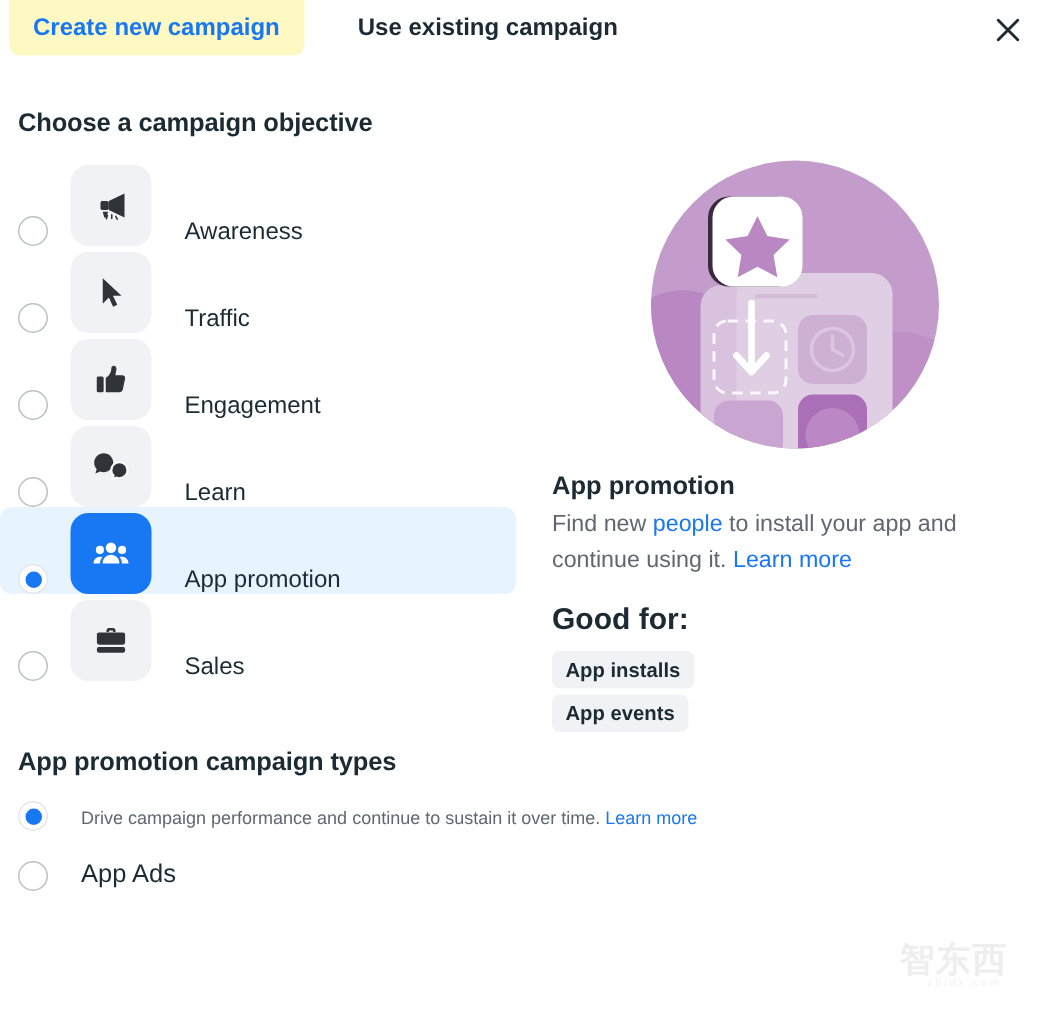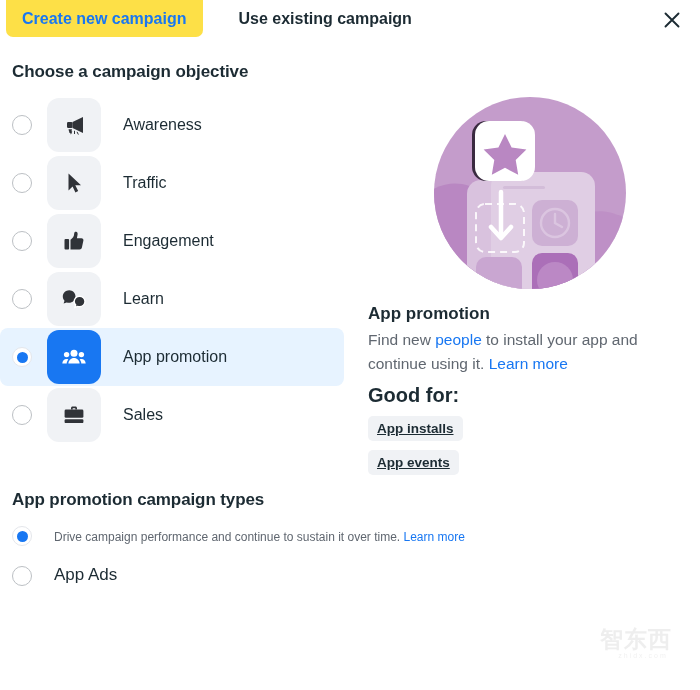--- a/index.html
+++ b/index.html
@@ -29,21 +29,21 @@
     align-items: center;
     padding: 0 16px;
     font-size: 16px;
     font-weight: bold;
     border-radius: 0 0 7px 7px;
     box-sizing: border-box;
     cursor: pointer;
     white-space: nowrap;
   }
   .tab.active {
-    background: #fde047;
+    background: #fef9c3;
     color: #1877f2;
     margin-left: 6px;
   }
   .tab.inactive {
     color: #1c2b33;
     font-weight: bold;
     margin-left: 20px;
     text-align: right;
   }
   .close-btn {
@@ -61,42 +61,42 @@
   .close-btn svg { display: block; }
 
   
   .section-title {
     font-size: 17px;
     font-weight: bold;
     color: #1c2b33;
     letter-spacing: -0.1px;
   }
   #objective-heading {
-    margin: 18px 0 0 12px;
+    margin: 28px 0 0 12px;
   }
 
   
   .body-split {
     display: flex;
     align-items: flex-start;
   }
   .left-col {
     width: 360px;
     padding-top: 14px;
     flex: 0 0 360px;
   }
   .right-col {
     flex: 1;
     padding-top: 8px;
   }
 
   
   .obj-row {
     display: flex;
-    align-items: center;
+    align-items: flex-end;
     height: 58px;
     padding-left: 12px;
     box-sizing: border-box;
     cursor: pointer;
     border-radius: 8px;
     margin-right: 16px;
   }
   .obj-row.selected {
     background: #e7f3ff;
   }
@@ -162,43 +162,42 @@
   .detail-title {
     font-size: 17px;
     font-weight: bold;
     margin: 4px 0 4px 0;
     color: #1c2b33;
   }
   .detail-desc {
     font-size: 15.5px;
     line-height: 24px;
     color: #606770;
-    margin: 0 0 8px 0;
+    margin: 0 0 16px 0;
     max-width: 312px;
   }
   .link {
     color: #1877f2;
     cursor: pointer;
   }
   .goodfor-label {
     font-size: 20px;
     font-weight: bold;
     color: #1c2b33;
     margin-bottom: 9px;
   }
   .tag {
     display: inline-block;
     background: #f0f2f5;
     color: #1c2b33;
     font-size: 13.5px;
     font-weight: bold;
     padding: 5px 9px;
     border-radius: 5px;
-    margin-bottom: 9px;
-    text-decoration: underline;
+    margin-bottom: 4px;
   }
   .tag-row { display: block; }
 
   
   .bottom {
     padding: 0 8px 0 12px;
     margin-top: 6px;
   }
   #types-heading { margin-bottom: 14px; }
 

